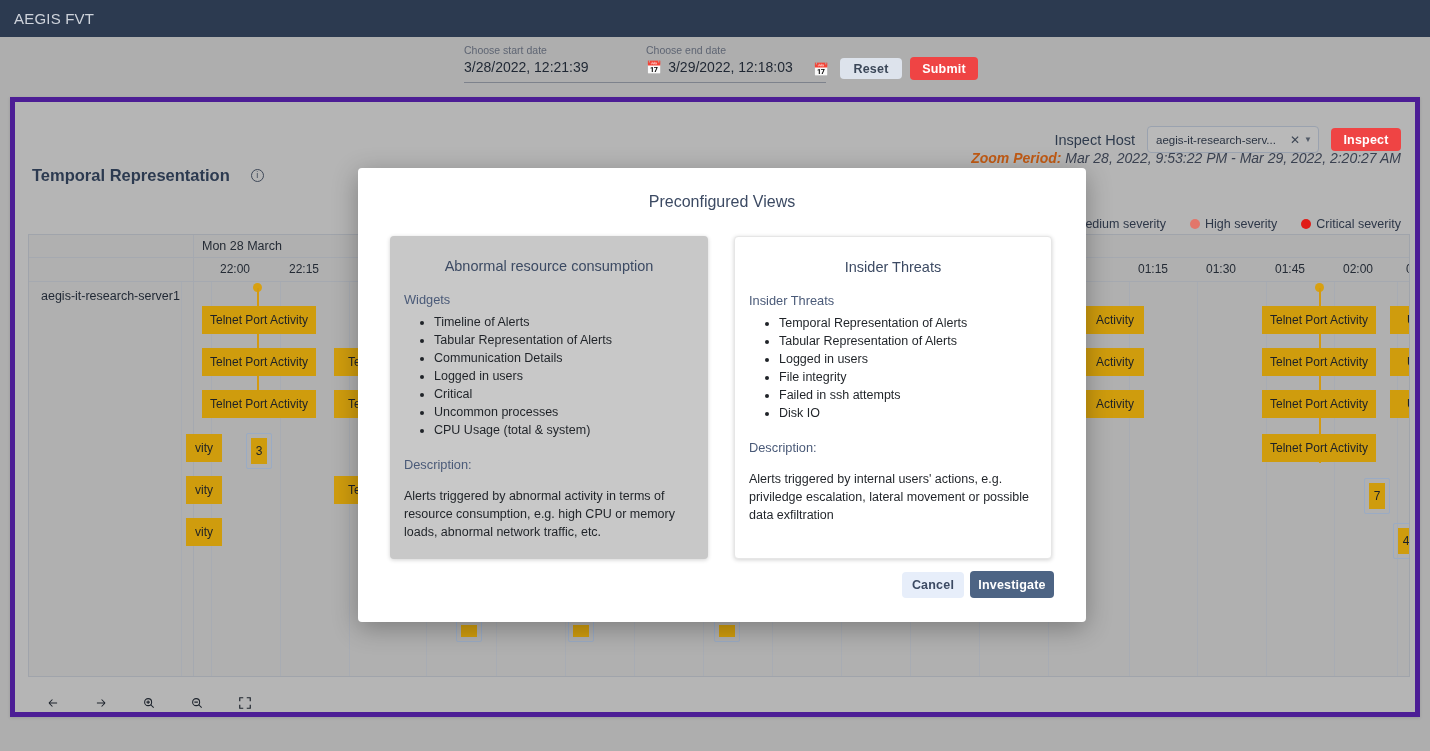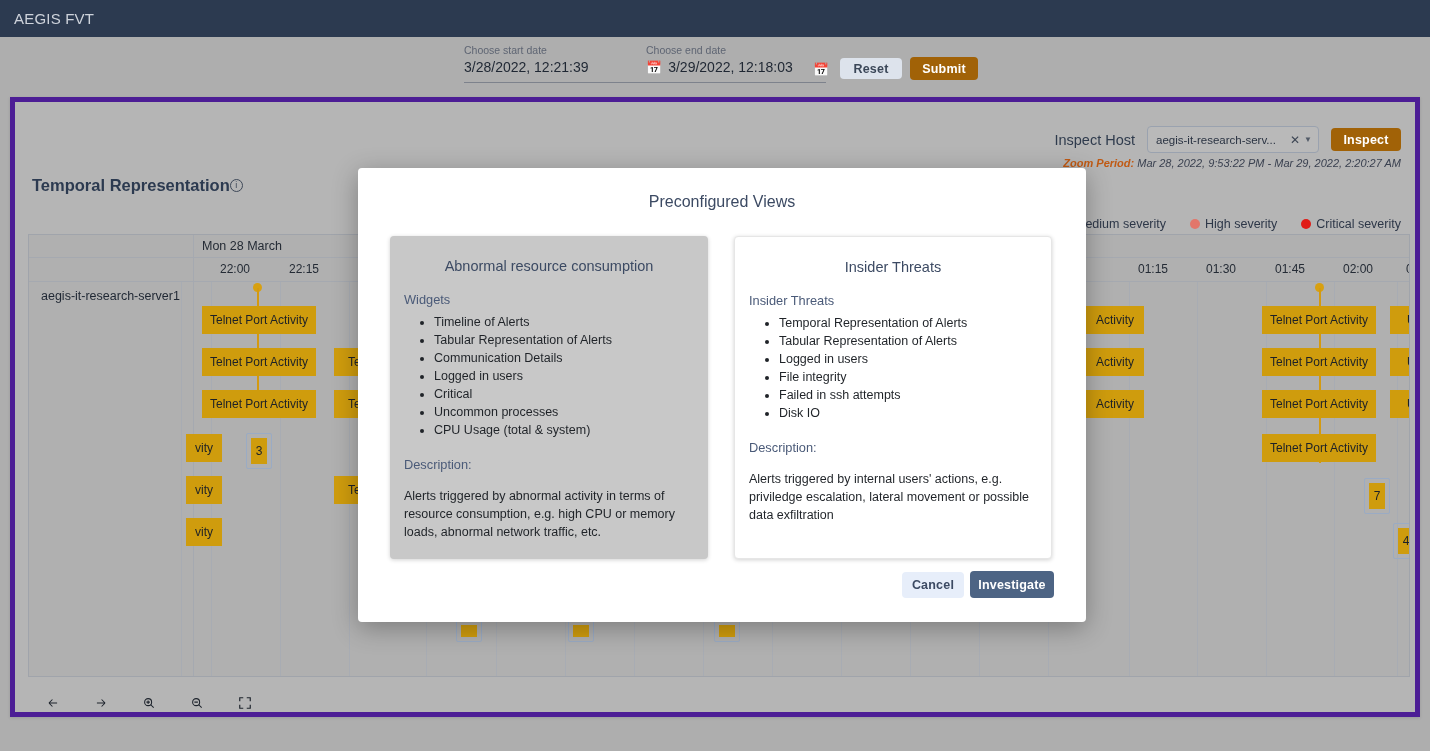--- a/index.html
+++ b/index.html
@@ -61,21 +61,21 @@
     border: none;
     cursor: pointer;
     font-size: 12.5px;
     font-weight: bold;
     letter-spacing: .2px;
   }
   .btn-light {
     background: #dde3ec; color: #3b4758;
   }
   .btn-dark {
-    background: #a16207; color: #ffffff;
+    background: #ef4444; color: #ffffff;
   }
   .btn-reset { position: absolute; left: 840px; top: 58px; width: 62px; height: 21px; }
   .btn-submit { position: absolute; left: 910px; top: 57px; width: 68px; height: 23px; }
 
   
   .panel {
     position: absolute; left: 10px; top: 97px;
     width: 1410px; height: 620px;
     background: #b5b5b5;
     border: 5px solid #4c1d95;
@@ -99,32 +99,32 @@
   }
   .host-select-text {
     font-size: 11.5px; color: #2a3342;
     flex: 1; white-space: nowrap; overflow: hidden;
   }
   .x-icon { font-size: 12px; color: #3d4654; }
   .caret { font-size: 8px; color: #525b68; }
   .btn-inspect { width: 70px; height: 23px; }
 
   .zoom-period {
-    position: absolute; right: 14px; top: 55px;
-    font-size: 11px; font-style: italic;
+    position: absolute; right: 14px; top: 48px;
+    font-size: 14px; font-style: italic;
     color: #3a4150;
     white-space: nowrap;
   }
   .zoom-period b { color: #c05a14; font-style: italic; }
 
   
   .section-title {
-    position: absolute; left: 17px; top: 74px;
+    position: absolute; left: 17px; top: 64px;
     font-size: 16.5px; font-weight: bold; color: #2c3a50;
-    display: flex; align-items: center; gap: 0;
+    display: flex; align-items: center; gap: 21px;
   }
   .info-icon {
     width: 13px; height: 13px; border-radius: 50%;
     border: 1.2px solid #3e4858;
     font-size: 9px; line-height: 11px; text-align: center;
     color: #3e4858; font-weight: normal;
   }
 
   
   .legend {

